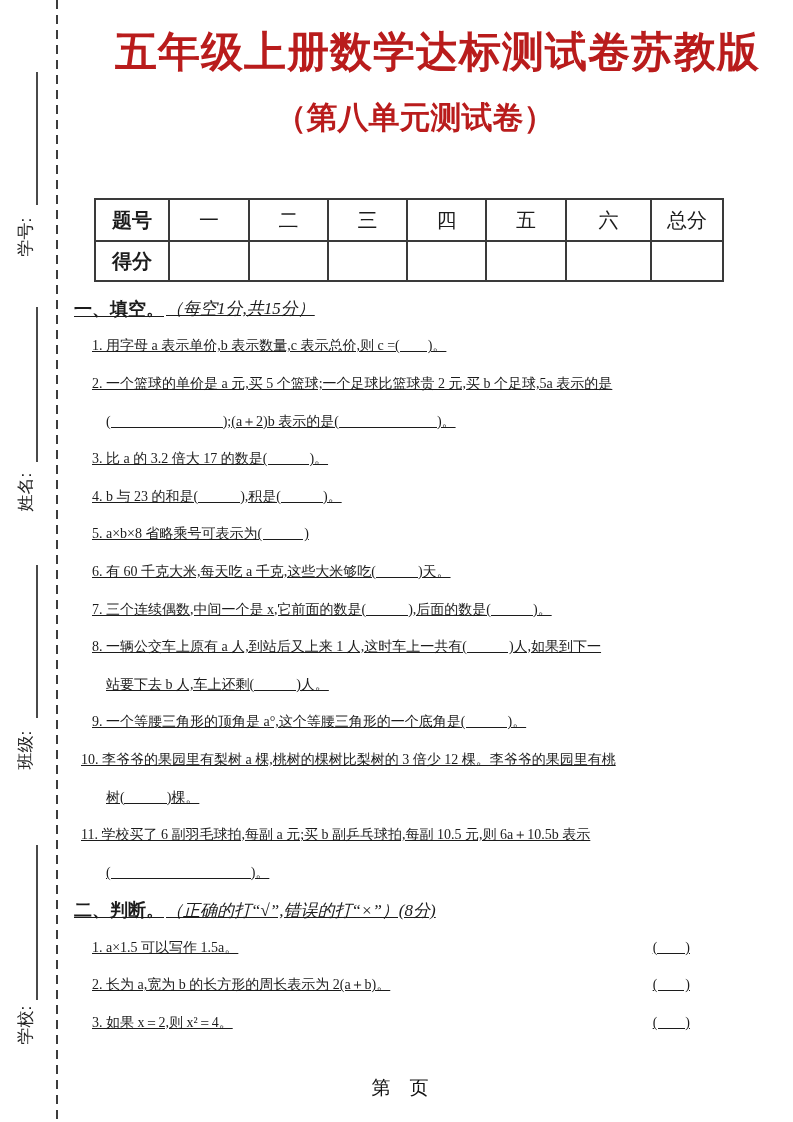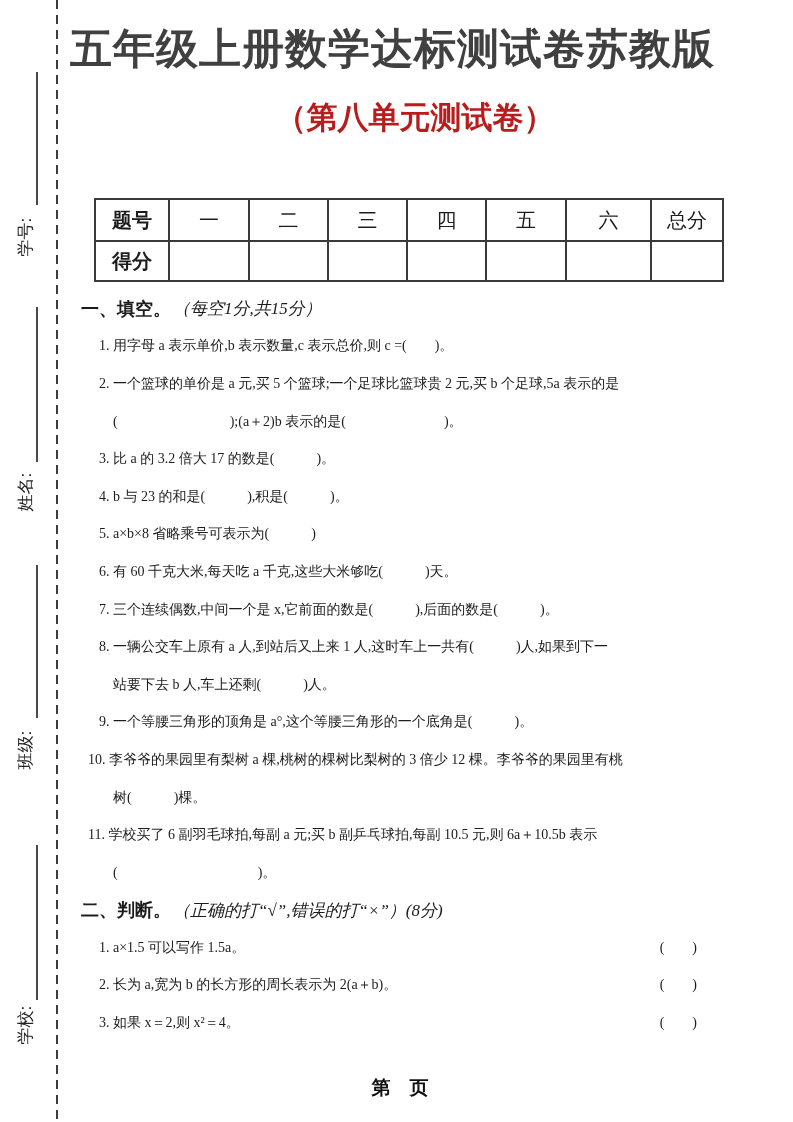--- a/index.html
+++ b/index.html
@@ -13,54 +13,54 @@
     background:repeating-linear-gradient(to bottom,#3c3c3c 0 9px,transparent 9px 15px);
   }
   .v-blank{position:absolute;left:36px;width:2px;background:#4a4a4a;}
   .v-label{
     position:absolute;left:-6px;width:64px;height:22px;line-height:22px;
     text-align:center;font-size:17px;color:#222;transform:rotate(-90deg);
     font-family:"Liberation Sans","DejaVu Sans",sans-serif;
   }
   
   .title{
-    position:absolute;top:26px;left:70px;width:690px;text-align:left;
-    font-family:Liberation Mono, monospace;
-    font-weight:bold;font-size:42px;line-height:52px;color:#404040;letter-spacing:1px;
+    position:absolute;top:26px;left:70px;width:690px;text-align:right;
+    font-family:Liberation Serif, serif;
+    font-weight:bold;font-size:42px;line-height:52px;color:#b91c1c;letter-spacing:1px;
   }
   .subtitle{
     position:absolute;top:97px;left:70px;width:690px;text-align:center;
     font-family:"Liberation Sans","DejaVu Sans",sans-serif;
     font-weight:bold;font-size:31px;line-height:42px;color:#b91c1c;
   }
   
   table.score{
     position:absolute;top:198px;left:94px;border-collapse:collapse;table-layout:fixed;
   }
   table.score td{
     border:2px solid #3a3a3a;text-align:center;vertical-align:middle;
     font-size:20px;color:#1c1c1c;padding:0;
   }
   table.score tr.r1 td{height:40px;}
   table.score tr.r2 td{height:38px;}
   td.bold-cell{font-weight:bold;}
   
-  .content{position:absolute;top:290px;left:81px;width:702px;}
+  .content{position:absolute;top:290px;left:74px;width:702px;text-decoration:underline;}
   .line{height:37.6px;display:flex;align-items:center;font-size:14px;white-space:pre;}
   .sec-head{font-weight:bold;font-size:18px;}
   .sec-head .note{font-weight:normal;font-style:italic;font-size:17px;margin-left:2px;}
   .q{padding-left:18px;}
   .q2d{padding-left:7px;}
   .cont{padding-left:32px;}
   .judge{padding-left:18px;justify-content:space-between;padding-right:86px;}
   .judge .ans{white-space:pre;}
   
   .footer{
     position:absolute;top:1076px;left:70px;width:660px;height:24px;line-height:24px;
-    text-align:center;font-weight:bold;font-size:19px;color:#111;
+    text-align:center;font-weight:normal;font-size:19px;color:#111;
     font-family:"Liberation Sans","DejaVu Sans",sans-serif;
   }
 </style>
 </head>
 <body>
 
 <div class="page">
 
   <div class="cut-line"></div>
 

